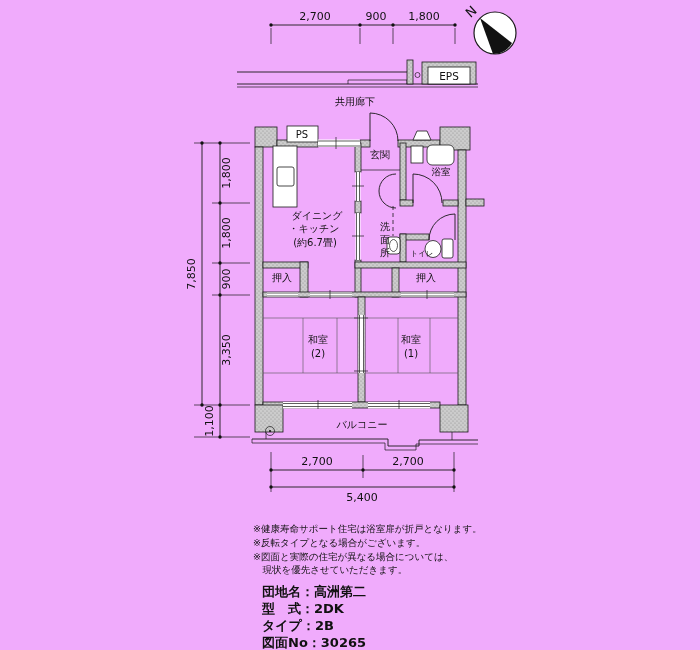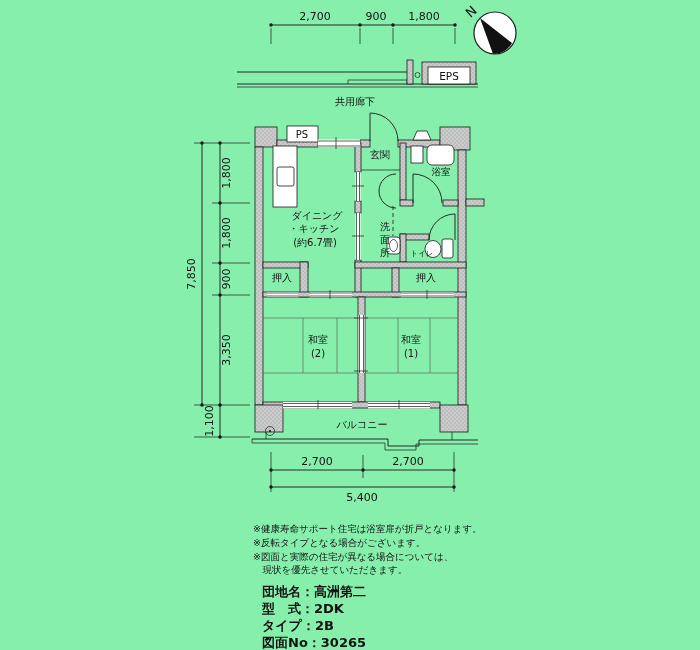--- a/index.html
+++ b/index.html
@@ -1,16 +1,16 @@
 <!DOCTYPE html>
 <html><head>
 <meta charset="utf-8">
 <style>
   html,body{margin:0;padding:0;background:#fff;}
-  .canvas{width:700px;height:650px;position:relative;background:#86efac;overflow:hidden;}
+  .canvas{width:700px;height:650px;position:relative;background:#f0abfc;overflow:hidden;}
   svg{display:block;}
   text{font-family:"DejaVu Sans",sans-serif;fill:#111;}
   .dim{font-size:11px;}
   .room{font-size:10px;}
   .room-sm{font-size:7.5px;}
   .note{font-size:9.5px;}
   .title{font-size:13px;font-weight:600;}
   .wall{fill:url(#wallpat);stroke:#1a1a1a;stroke-width:0.8;}
   .ln{stroke:#1a1a1a;stroke-width:0.9;fill:none;}
   .thin{stroke:#1a1a1a;stroke-width:0.7;fill:none;}

